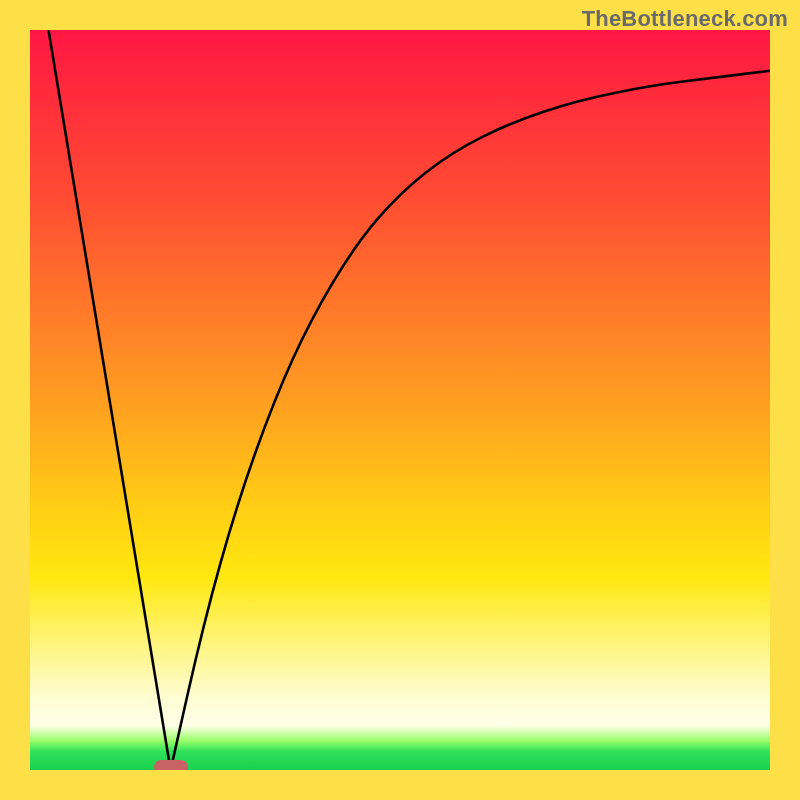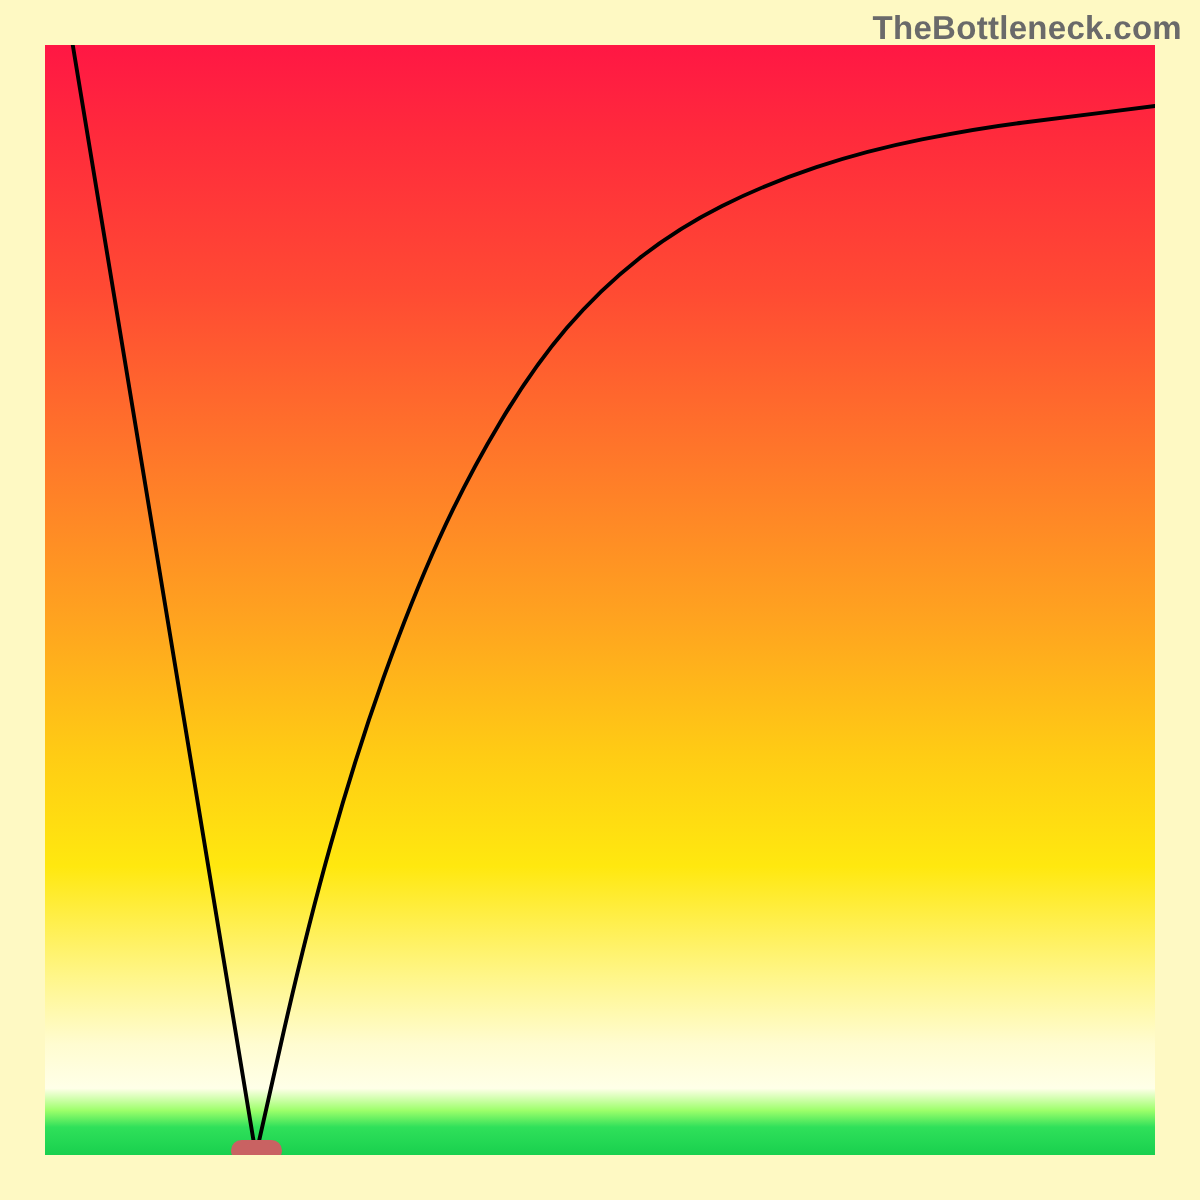--- a/index.html
+++ b/index.html
@@ -8,21 +8,21 @@
     width: 800px;
     height: 800px;
     overflow: hidden;
     background: #000;
     font-family: Arial, Helvetica, sans-serif;
   }
   .frame {
     position: relative;
     width: 800px;
     height: 800px;
-    background: #fef9c3;
+    background: #fde047;
   }
   .plot {
     position: absolute;
     left: 30px;
     top: 30px;
     width: 740px;
     height: 740px;
     overflow: hidden;
   }
   .gradient {

